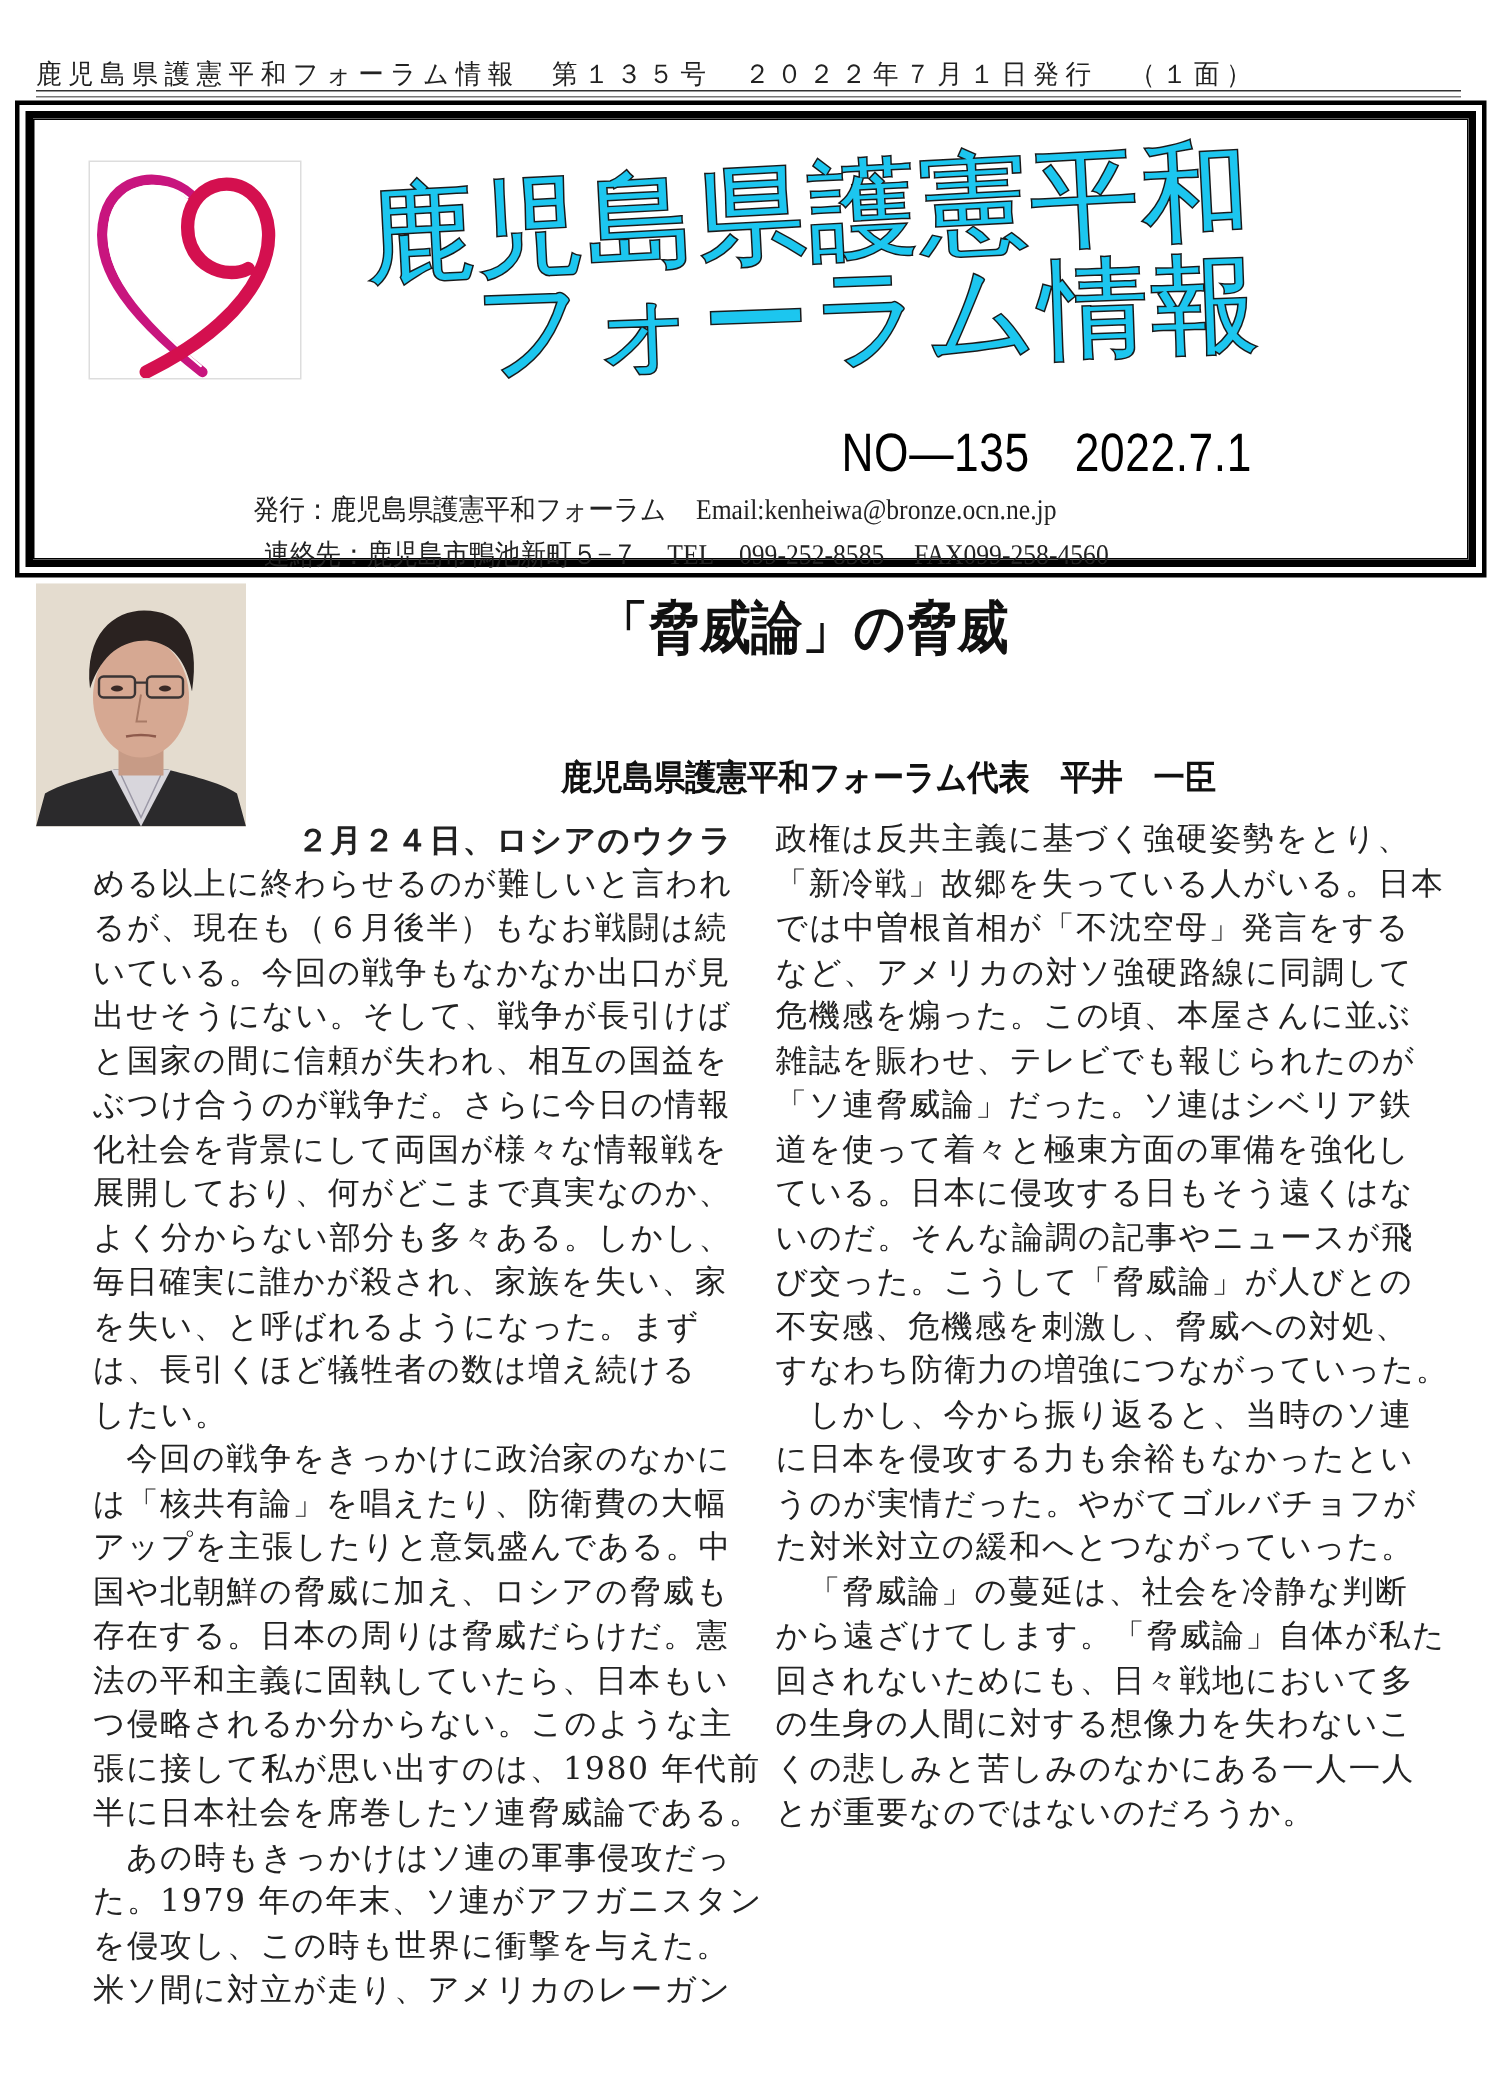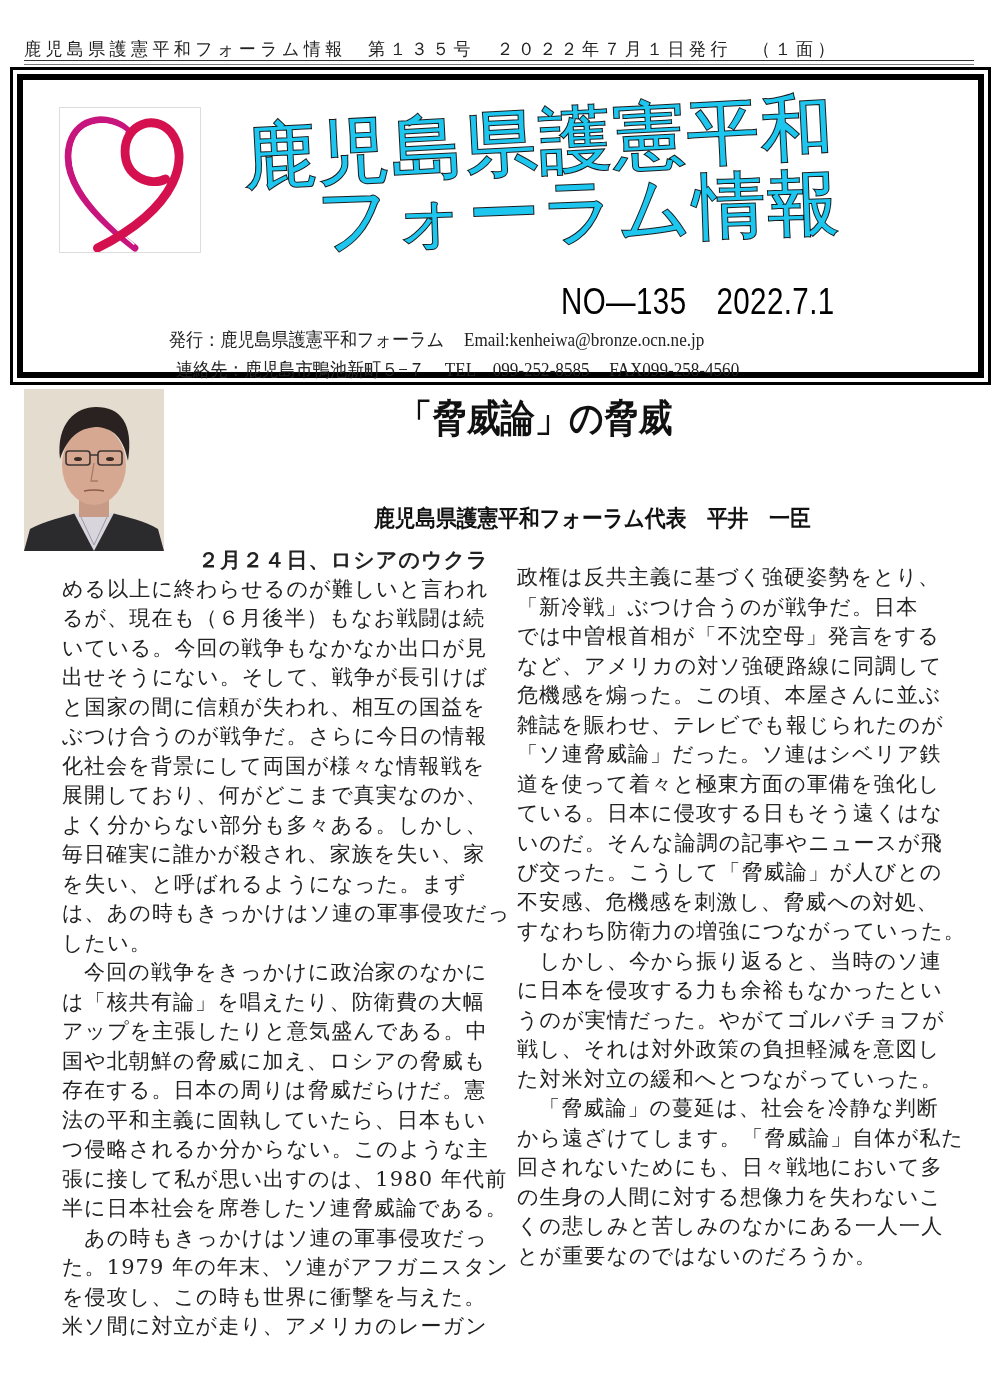--- a/index.html
+++ b/index.html
@@ -77,21 +77,21 @@
       white-space: nowrap; transform: scaleX(0.9); transform-origin: left top;
     }
 
     
     .col {
       position: absolute; font-family: "DejaVu Serif", serif; font-size: 21px;
       line-height: 29.5px; color: #222; letter-spacing: 1.1px;
     }
     .col p { white-space: nowrap; }
     .col-left { left: 62px; top: 545px; width: 420px; }
-    .col-right { left: 517px; top: 563px; width: 440px; }
+    .col-right { left: 517px; top: 545px; width: 440px; }
     .indent-first { padding-left: 136px; font-weight: bold; }
   </style>
 </head>
 <body>
 
 <div class="running-header">鹿児島県護憲平和フォーラム情報　第１３５号　２０２２年７月１日発行　（１面）</div>
 <div class="rh-underline"></div>
 
 <div class="masthead">
   <div class="masthead-inner">
@@ -161,55 +161,54 @@
   <p>るが、現在も（６月後半）もなお戦闘は続</p>
   <p>いている。今回の戦争もなかなか出口が見</p>
   <p>出せそうにない。そして、戦争が長引けば</p>
   <p>と国家の間に信頼が失われ、相互の国益を</p>
   <p>ぶつけ合うのが戦争だ。さらに今日の情報</p>
   <p>化社会を背景にして両国が様々な情報戦を</p>
   <p>展開しており、何がどこまで真実なのか、</p>
   <p>よく分からない部分も多々ある。しかし、</p>
   <p>毎日確実に誰かが殺され、家族を失い、家</p>
   <p>を失い、と呼ばれるようになった。まず</p>
-  <p>は、あの時もきっかけはソ連の軍事侵攻だっ</p>
+  <p>は、長引くほど犠牲者の数は増え続ける</p>
   <p>したい。</p>
   <p>　今回の戦争をきっかけに政治家のなかに</p>
   <p>は「核共有論」を唱えたり、防衛費の大幅</p>
   <p>アップを主張したりと意気盛んである。中</p>
   <p>国や北朝鮮の脅威に加え、ロシアの脅威も</p>
   <p>存在する。日本の周りは脅威だらけだ。憲</p>
   <p>法の平和主義に固執していたら、日本もい</p>
   <p>つ侵略されるか分からない。このような主</p>
   <p>張に接して私が思い出すのは、1980 年代前</p>
   <p>半に日本社会を席巻したソ連脅威論である。</p>
   <p>　あの時もきっかけはソ連の軍事侵攻だっ</p>
   <p>た。1979 年の年末、ソ連がアフガニスタン</p>
   <p>を侵攻し、この時も世界に衝撃を与えた。</p>
   <p>米ソ間に対立が走り、アメリカのレーガン</p>
 </div>
 
 <div class="col col-right">
   <p>政権は反共主義に基づく強硬姿勢をとり、</p>
-  <p>「新冷戦」ぶつけ合うのが戦争だ。日本</p>
+  <p>「新冷戦」故郷を失っている人がいる。日本</p>
   <p>では中曽根首相が「不沈空母」発言をする</p>
   <p>など、アメリカの対ソ強硬路線に同調して</p>
   <p>危機感を煽った。この頃、本屋さんに並ぶ</p>
   <p>雑誌を賑わせ、テレビでも報じられたのが</p>
   <p>「ソ連脅威論」だった。ソ連はシベリア鉄</p>
   <p>道を使って着々と極東方面の軍備を強化し</p>
   <p>ている。日本に侵攻する日もそう遠くはな</p>
   <p>いのだ。そんな論調の記事やニュースが飛</p>
   <p>び交った。こうして「脅威論」が人びとの</p>
   <p>不安感、危機感を刺激し、脅威への対処、</p>
   <p>すなわち防衛力の増強につながっていった。</p>
   <p>　しかし、今から振り返ると、当時のソ連</p>
   <p>に日本を侵攻する力も余裕もなかったとい</p>
   <p>うのが実情だった。やがてゴルバチョフが</p>
-  <p>戦し、それは対外政策の負担軽減を意図し</p>
   <p>た対米対立の緩和へとつながっていった。</p>
   <p>　「脅威論」の蔓延は、社会を冷静な判断</p>
   <p>から遠ざけてします。「脅威論」自体が私た</p>
   <p>回されないためにも、日々戦地において多</p>
   <p>の生身の人間に対する想像力を失わないこ</p>
   <p>くの悲しみと苦しみのなかにある一人一人</p>
   <p>とが重要なのではないのだろうか。</p>
 </div>
 
 </body></html>

